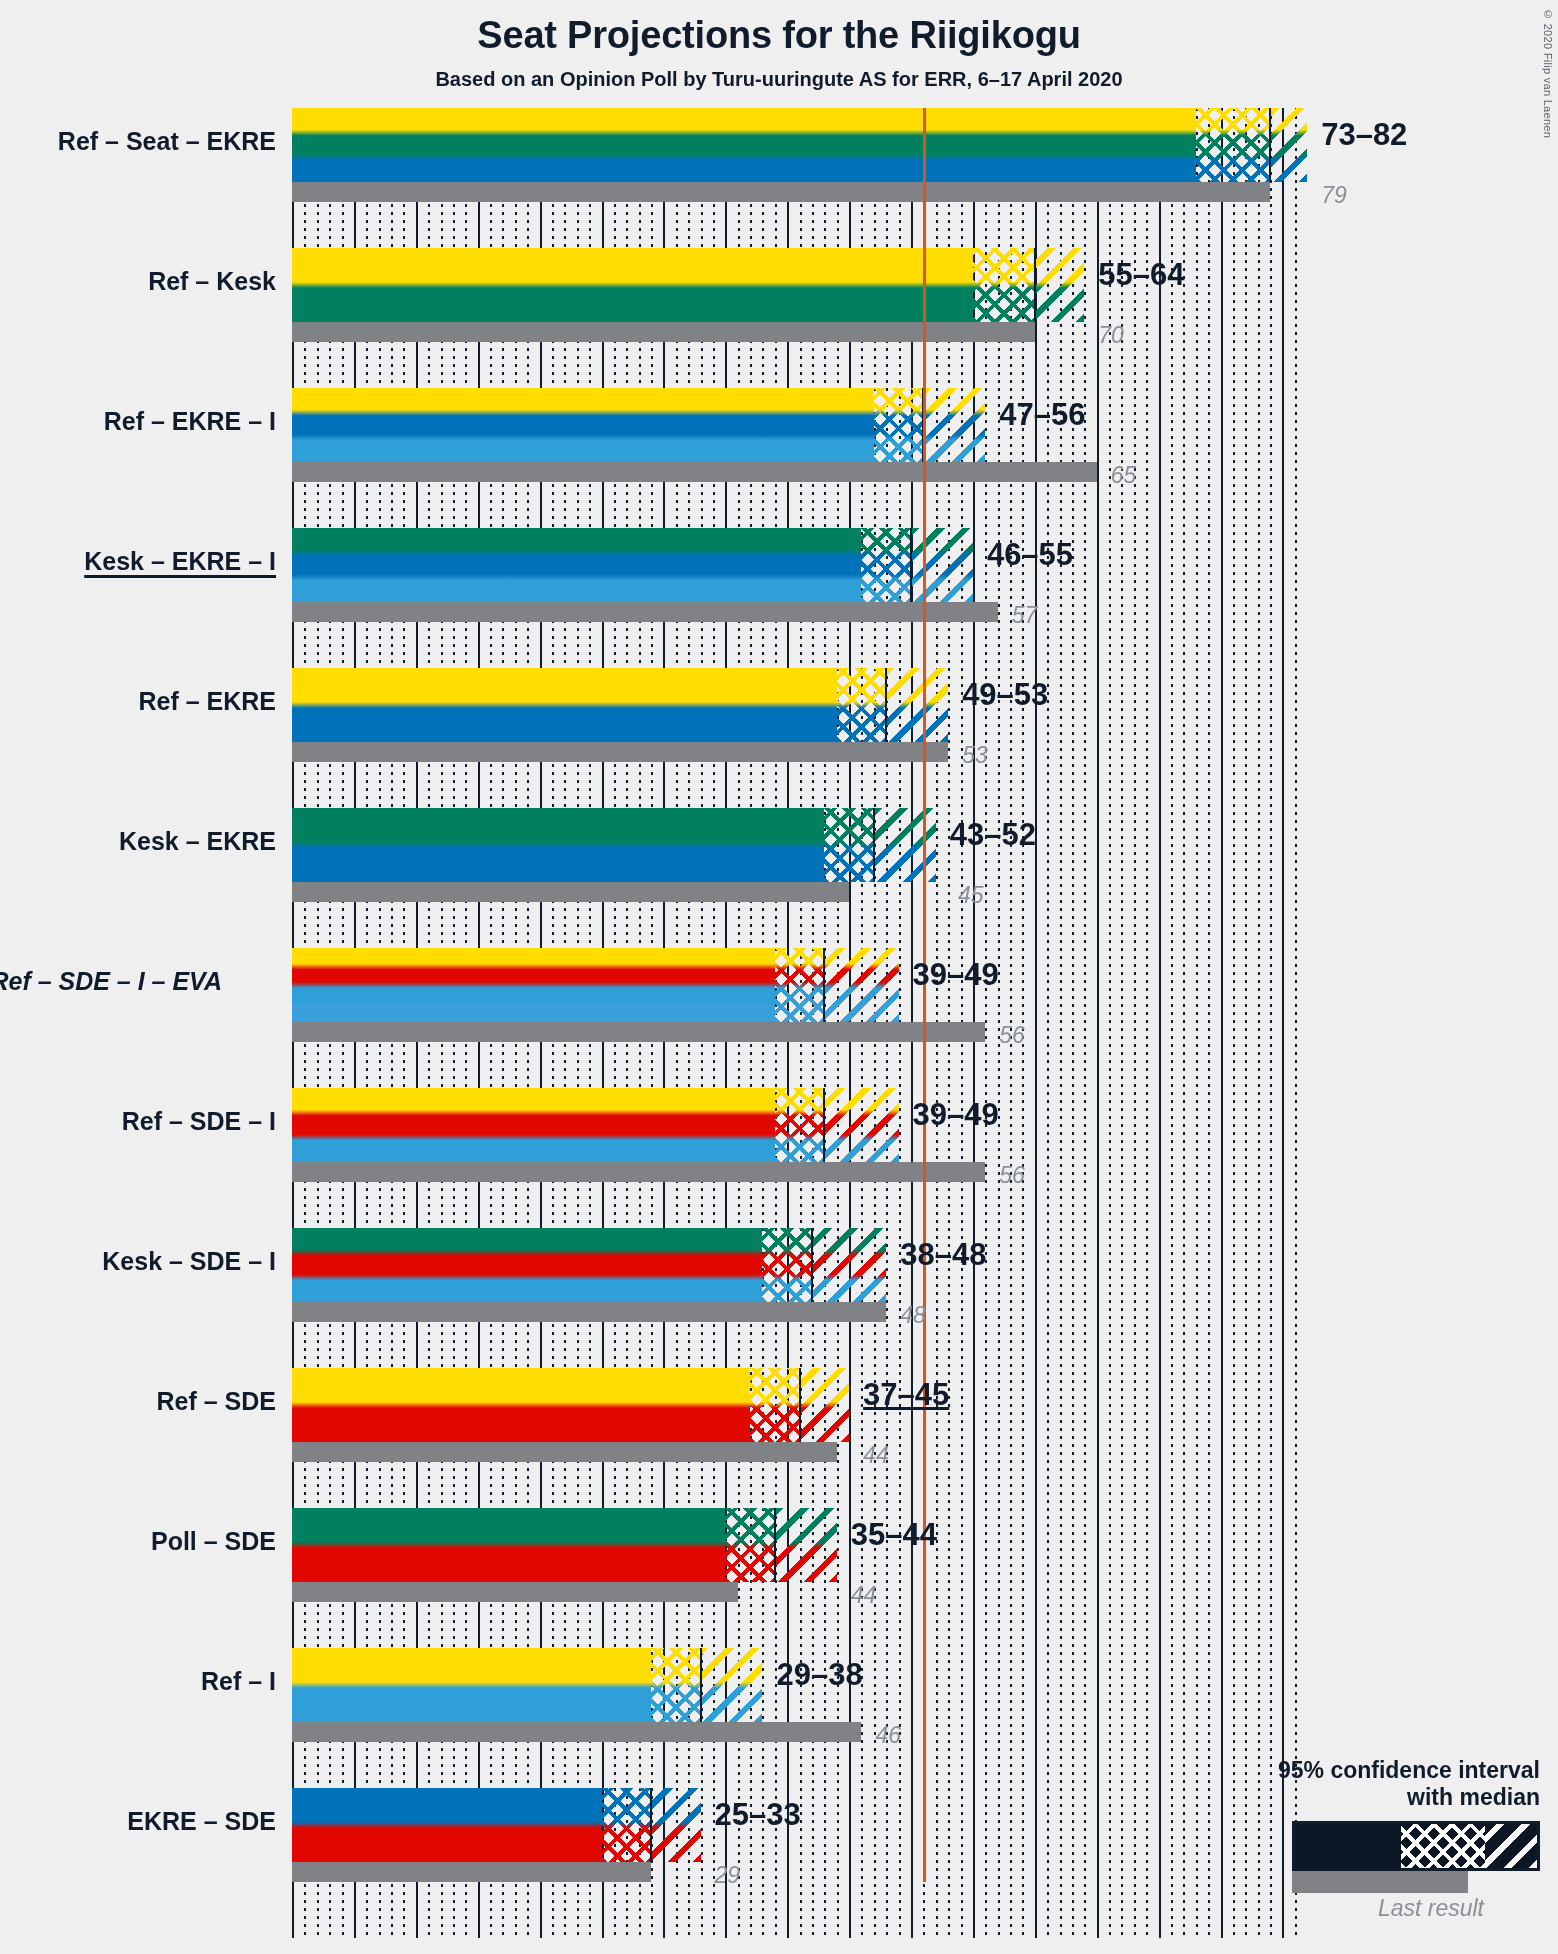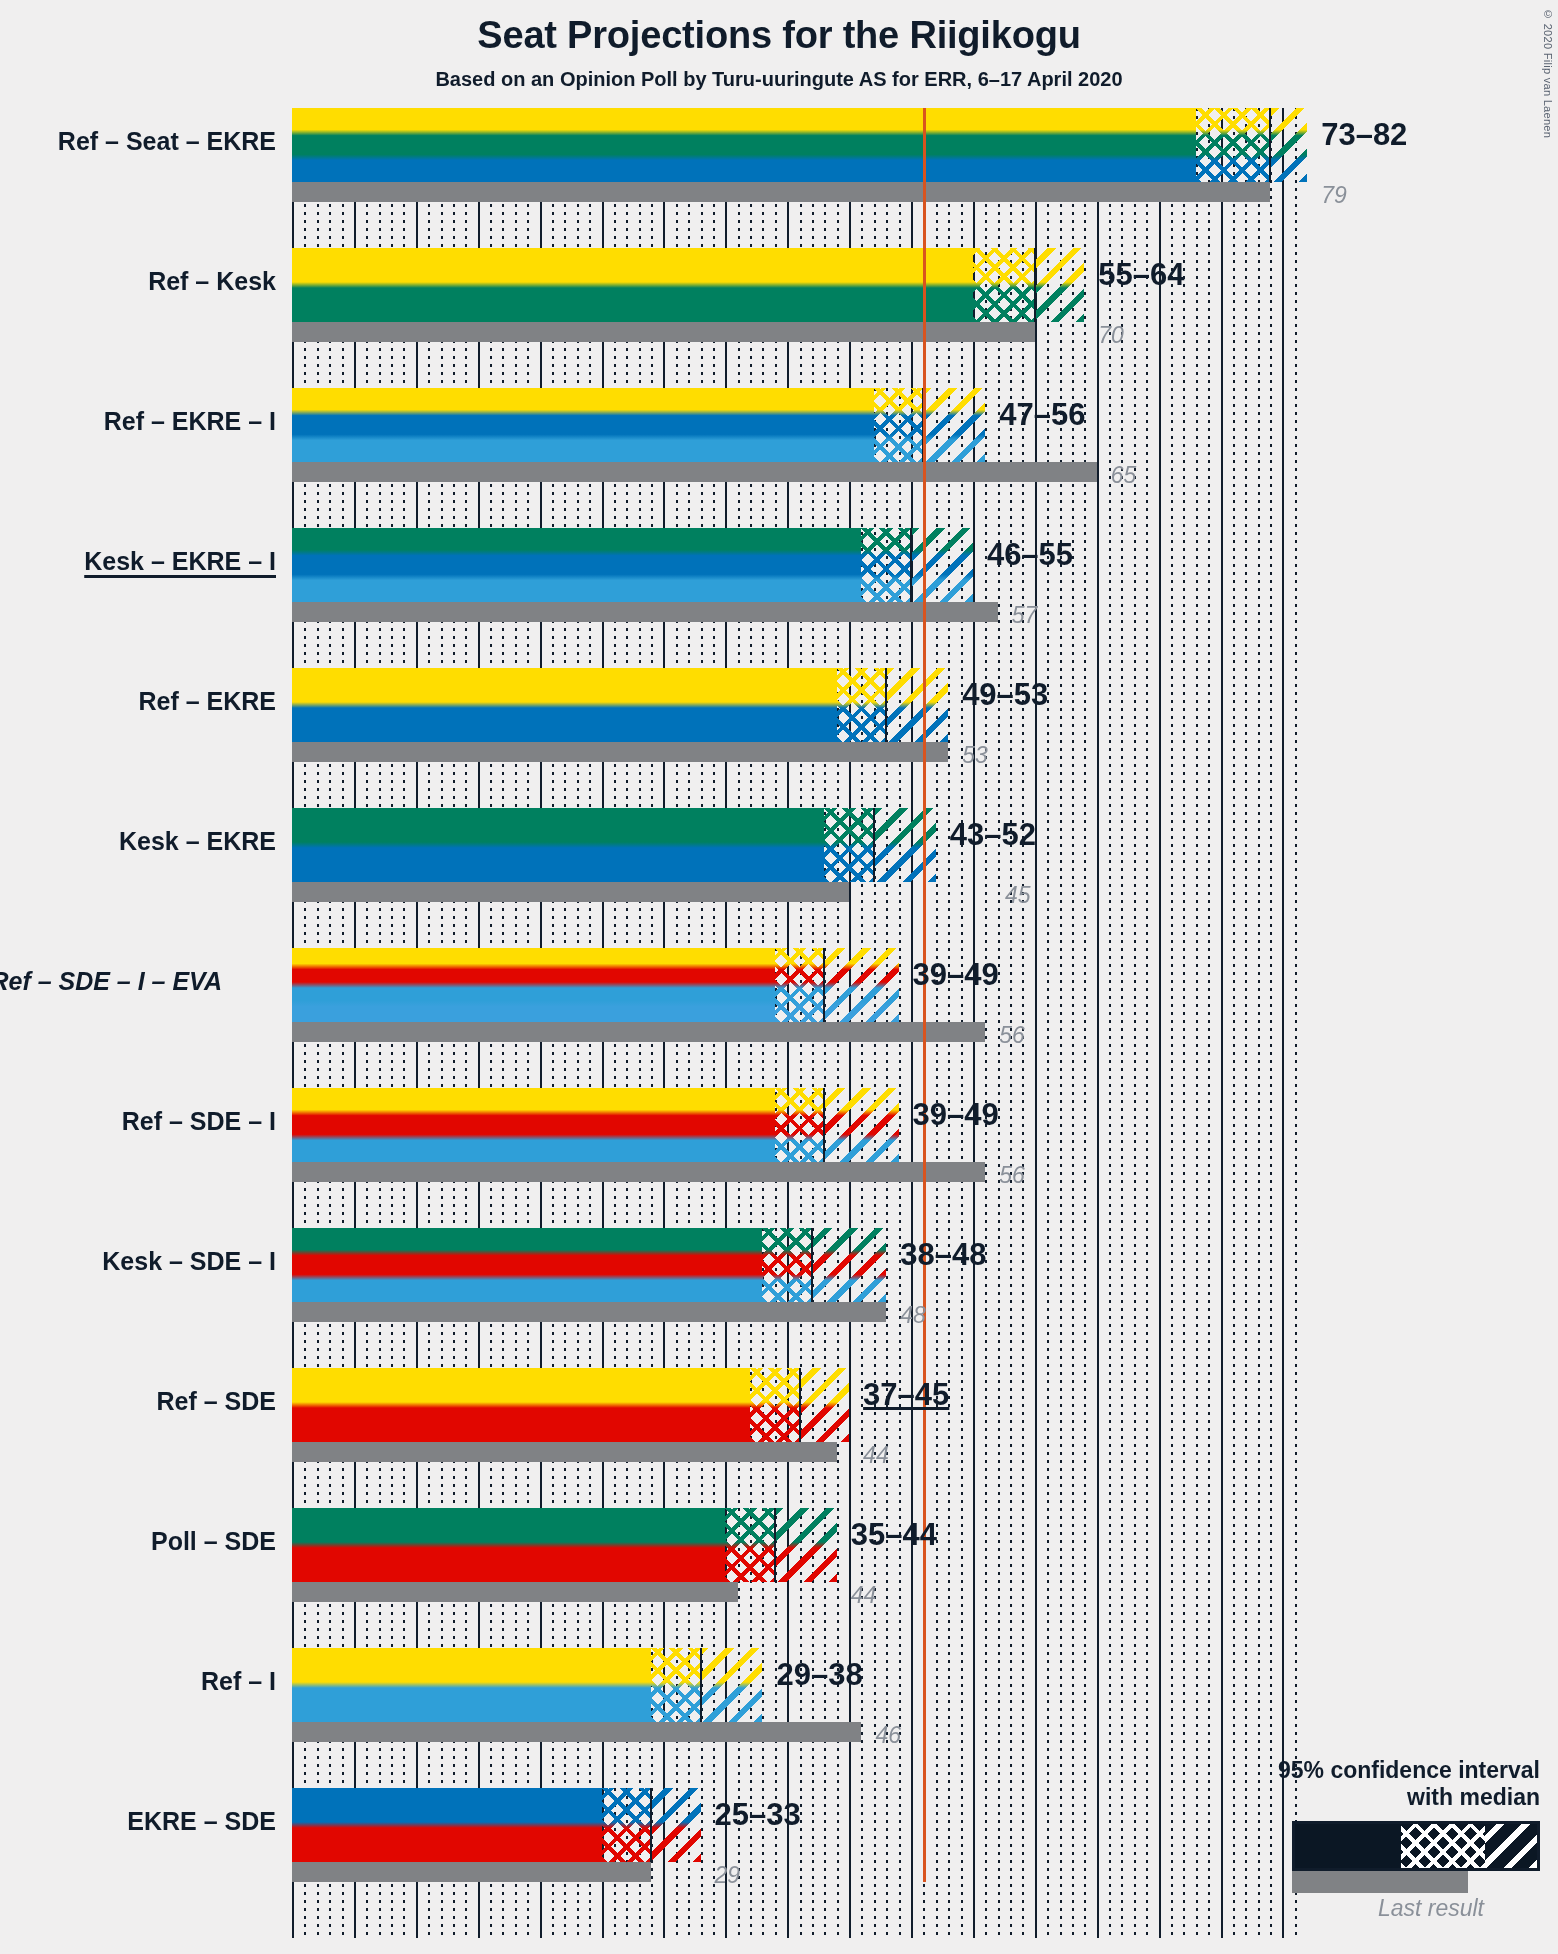--- a/index.html
+++ b/index.html
@@ -355,21 +355,21 @@
 <div class="valmain" style="left: 999.28px; top: 397px;">47–56</div>
 <div class="vallast" style="left: 1110.7px; top: 462px;">65</div>
 <div class="rowlabel underline" style="right: 1282px; left: auto; top: 547px; position: absolute;">Kesk – EKRE – I</div>
 <div class="valmain" style="left: 986.9px; top: 537px;">46–55</div>
 <div class="vallast" style="left: 1011.66px; top: 602px;">57</div>
 <div class="rowlabel" style="right: 1282px; left: auto; top: 687px; position: absolute;">Ref – EKRE</div>
 <div class="valmain" style="left: 962.14px; top: 677px;">49–53</div>
 <div class="vallast" style="left: 962.14px; top: 742px;">53</div>
 <div class="rowlabel" style="right: 1282px; left: auto; top: 827px; position: absolute;">Kesk – EKRE</div>
 <div class="valmain" style="left: 949.76px; top: 817px;">43–52</div>
-<div class="vallast" style="left: 1005px; top: 882px; text-align: center;">45</div>
+<div class="vallast" style="left: 958px; top: 882px; text-align: center;">45</div>
 <div class="rowlabel" style="right: 1336px; left: auto; top: 967px; position: absolute; font-style: italic;">Ref – SDE – I – EVA</div>
 <div class="valmain" style="left: 912.62px; top: 957px;">39–49</div>
 <div class="vallast" style="left: 999.28px; top: 1022px;">56</div>
 <div class="rowlabel" style="right: 1282px; left: auto; top: 1107px; position: absolute;">Ref – SDE – I</div>
 <div class="valmain" style="left: 912.62px; top: 1097px;">39–49</div>
 <div class="vallast" style="left: 999.28px; top: 1162px;">56</div>
 <div class="rowlabel" style="right: 1282px; left: auto; top: 1247px; position: absolute;">Kesk – SDE – I</div>
 <div class="valmain" style="left: 900.24px; top: 1237px;">38–48</div>
 <div class="vallast" style="left: 900.24px; top: 1302px;">48</div>
 <div class="rowlabel" style="right: 1282px; left: auto; top: 1387px; position: absolute;">Ref – SDE</div>

